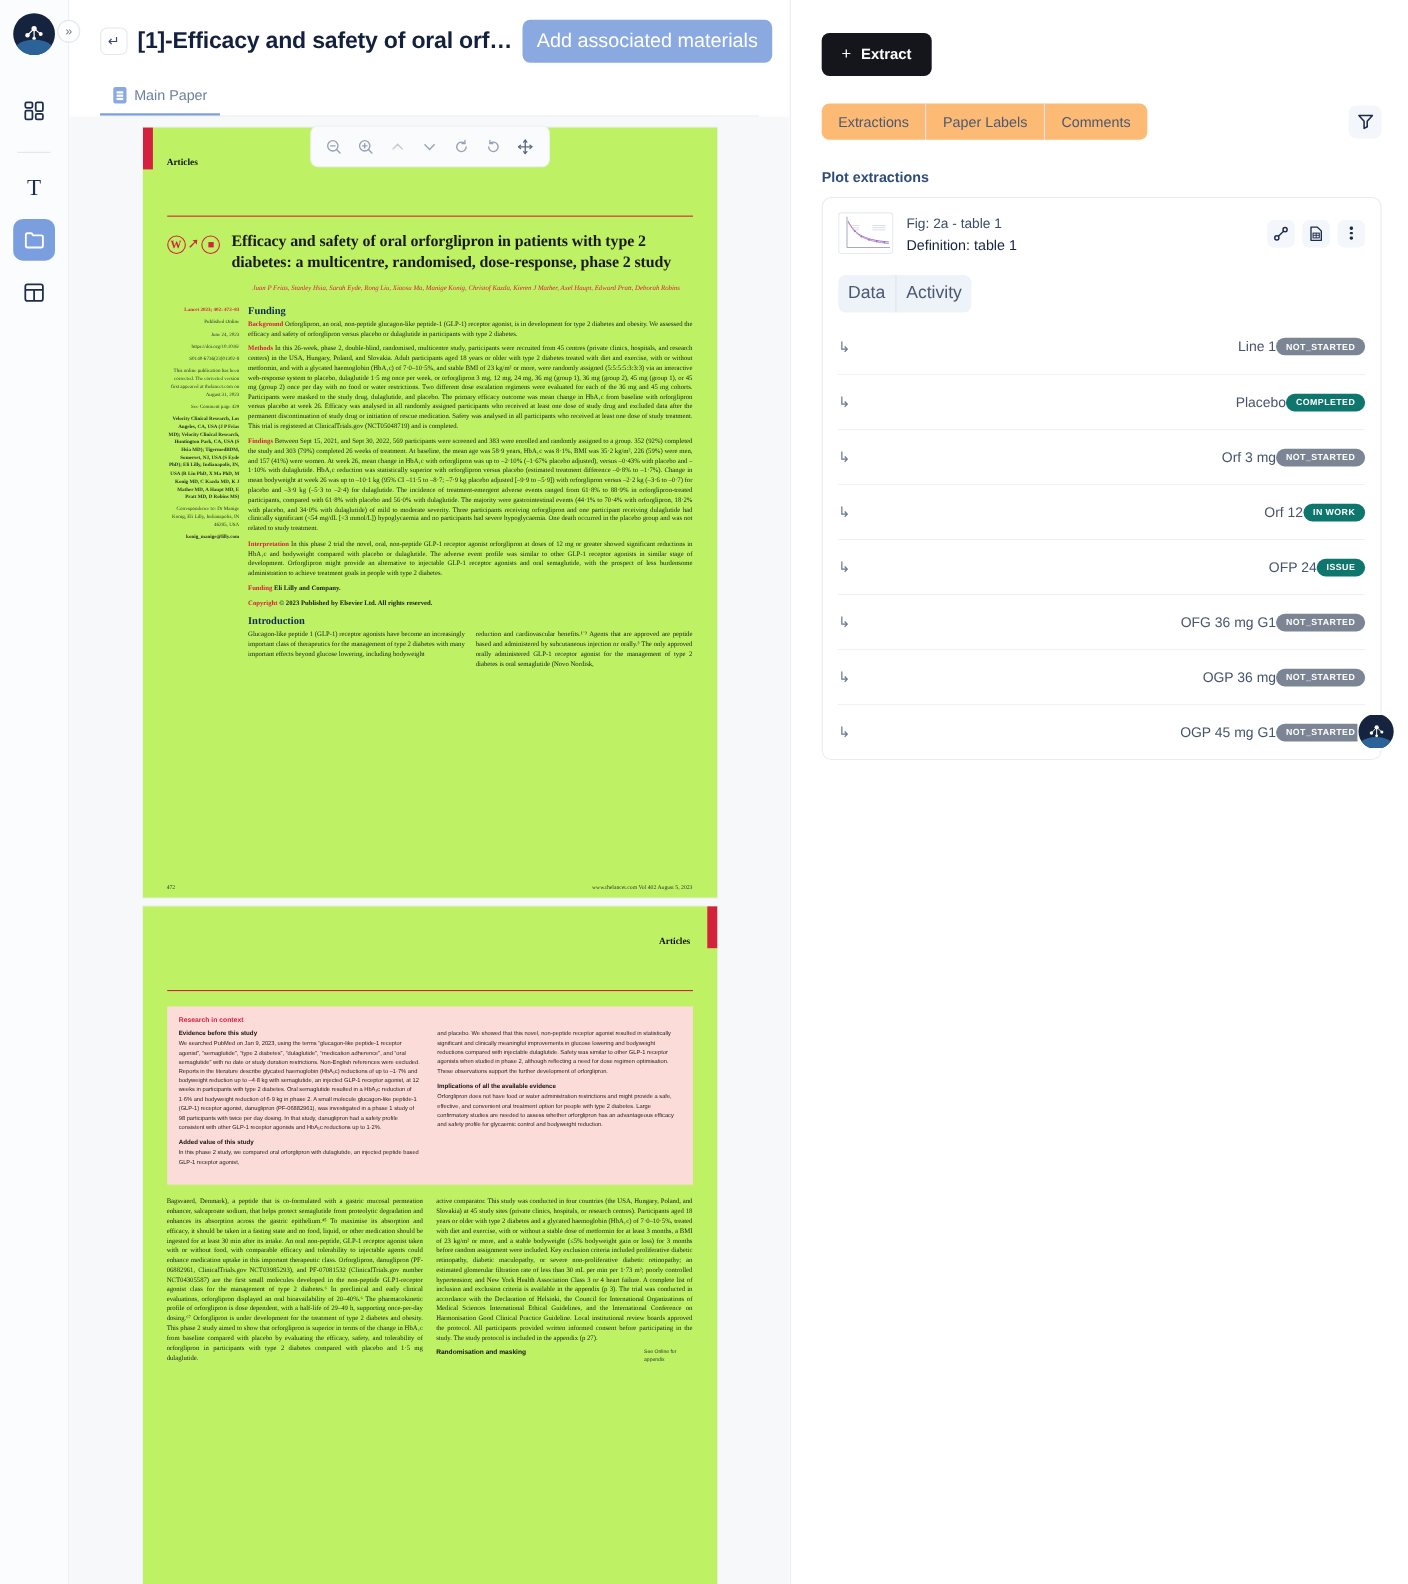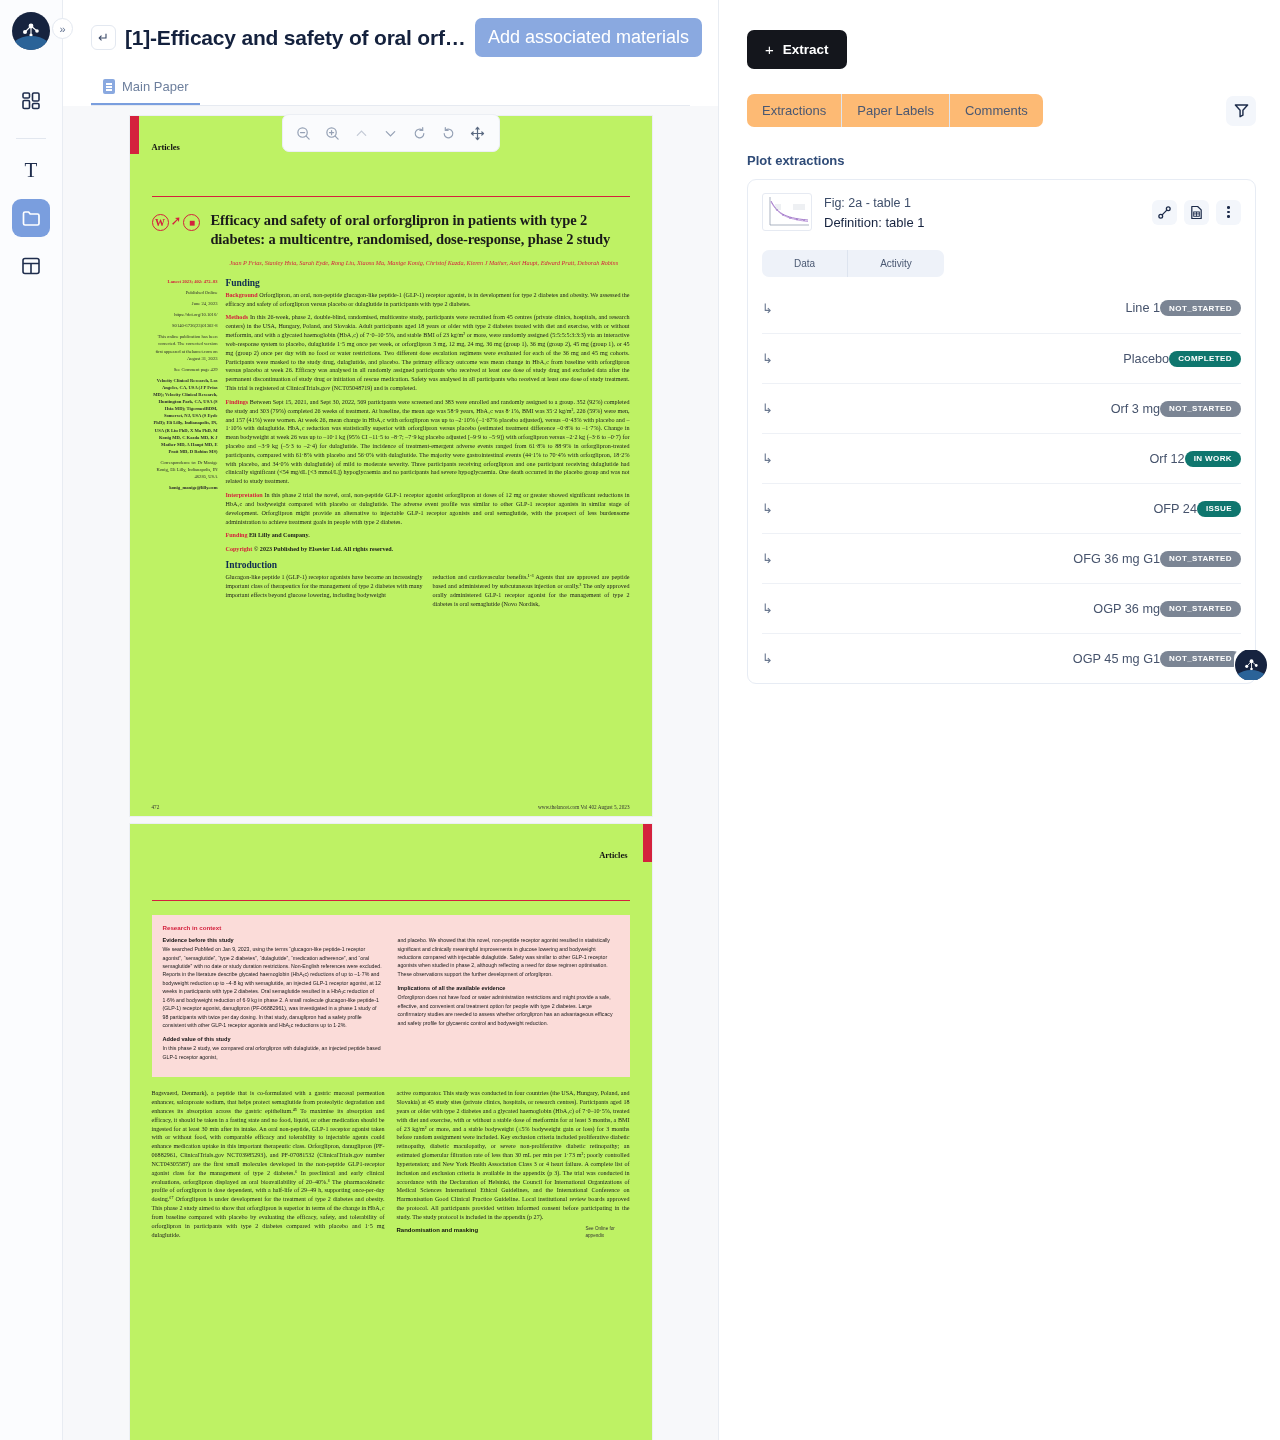--- a/index.html
+++ b/index.html
@@ -257,21 +257,21 @@
     color: #1c2b4a;
   }
   .kebab { display: flex; flex-direction: column; gap: 2.2px; align-items: center; }
   .kebab i { width: 2.6px; height: 2.6px; border-radius: 50%; background: #1c2b4a; display: block; }
 
   .mini-tabs {
     display: inline-flex; background: #eef2f9; border-radius: 7px; overflow: hidden;
     margin: 19px 0 6px;
   }
   .mini-tab {
-    font-size: 10px; color: #4a5872; padding: 8px 32px; cursor: pointer;
+    font-size: 16px; color: #4a5872; padding: 8px 9px; cursor: pointer;
     border-right: 1px solid #dde4ef;
   }
   .mini-tab:last-child { border-right: none; }
 
   .row {
     display: flex; align-items: center; height: 50px;
     border-top: 1px solid #eef1f6;
   }
   .row:first-of-type { border-top: none; }
   .row .arr { width: 28px; flex: 0 0 28px; color: #6a7890; font-size: 13px; }

